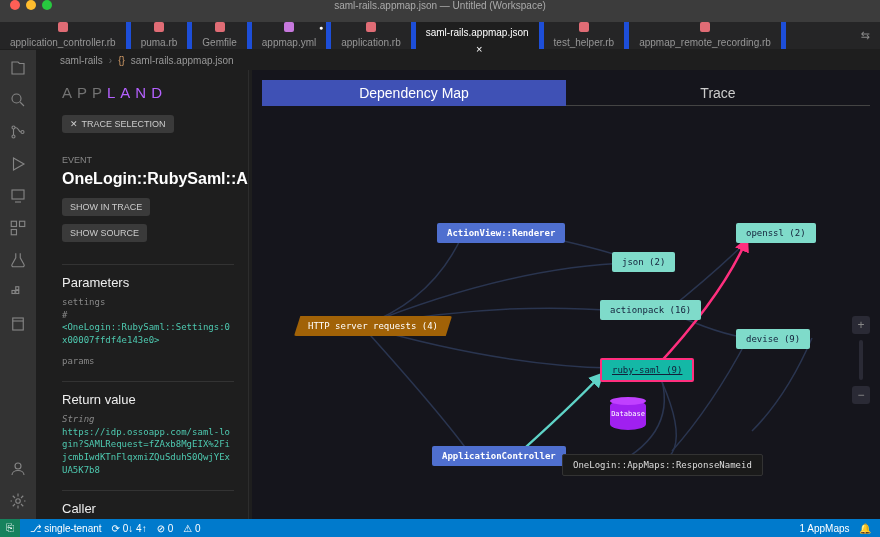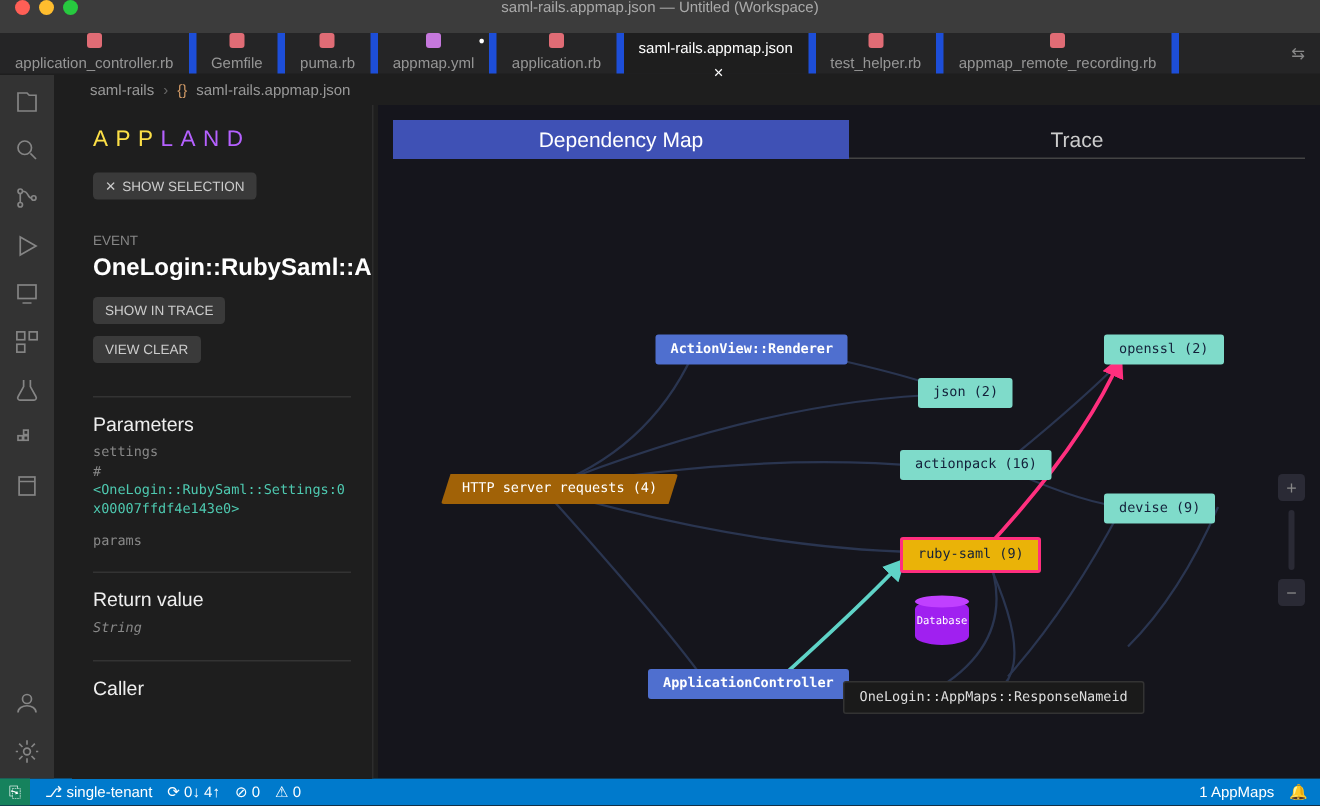--- a/index.html
+++ b/index.html
@@ -20,37 +20,37 @@
 .activity { width: 36px; background: #333333; display: flex; flex-direction: column; align-items: center; padding-top: 8px; gap: 12px; }
 .activity .ico { width: 20px; height: 20px; color: #858585; display: flex; align-items: center; justify-content: center; cursor: pointer; }
 .activity .ico.bottom { margin-top: auto; }
 .activity .ico svg { width: 18px; height: 18px; stroke: currentColor; fill: none; stroke-width: 1.5; }
 .content { flex: 1; display: flex; flex-direction: column; margin-left: 12px; }
 .breadcrumb { height: 20px; display: flex; align-items: center; gap: 6px; padding: 0 12px; font-size: 10px; color: #999; background: #1e1e1e; }
 .breadcrumb .sep { color: #666; }
 .body { flex: 1; display: flex; overflow: hidden; }
 .sidebar { width: 200px; padding: 14px 14px; overflow-y: auto; background: #1e1e1e; }
 .logo { font-size: 15px; letter-spacing: 5px; font-weight: 300; margin-bottom: 14px; font-family: sans-serif; }
-.logo .a1 { color: #fde047; } .logo .a2 { color: #b561ff; }
+.logo .a1 { color: #737373; } .logo .a2 { color: #b561ff; }
 .btn { display: inline-flex; align-items: center; gap: 4px; background: #3a3a3a; color: #ccc; font-size: 9px; padding: 4px 8px; border-radius: 3px; cursor: pointer; margin-bottom: 8px; }
 .lbl { color: #888; font-size: 9px; margin-top: 14px; margin-bottom: 4px; }
 .eventname { color: #fff; font-size: 16px; font-weight: 600; line-height: 1.2; margin-bottom: 10px; }
 .sechead { color: #eee; font-size: 13px; font-weight: 500; margin-top: 14px; margin-bottom: 6px; border-top: 1px solid #333; padding-top: 10px; }
 .mono { font-family: Menlo, monospace; font-size: 9px; word-break: break-all; line-height: 1.4; }
 .teal { color: #4ec9b0; } .grey { color: #888; }
 .divider { width: 4px; background: #1e1e1e; border-left: 1px solid #2d2d2d; }
 .graph-area { flex: 1; display: flex; flex-direction: column; background: #15151c; }
 .maptabs { display: flex; margin: 10px 10px 0 10px; height: 26px; }
 .maptab { flex: 1; display: flex; align-items: center; justify-content: center; font-size: 14px; color: #ccc; border-bottom: 1px solid #444; cursor: pointer; }
 .maptab.active { background: #3f51b5; color: #fff; border-bottom: none; }
 .canvas { flex: 1; position: relative; }
 .node { position: absolute; padding: 5px 10px; font-family: Menlo, monospace; font-size: 9px; border-radius: 2px; white-space: nowrap; }
 .n-teal { background: #7fdbca; color: #13203a; }
 .n-blue { background: #4f6fcf; color: #fff; font-weight: bold; }
-.n-pink { background: #eab308; color: #13203a; border: 2px solid #ff2f7e; }
+.n-pink { background: #14b8a6; color: #13203a; border: 2px solid #ff2f7e; text-decoration: underline; }
 .n-black { background: #1a1a1a; color: #ddd; border: 1px solid #333; }
 .n-http { background: #a16207; color: #fff; clip-path: polygon(4% 0%, 100% 0%, 96% 100%, 0% 100%); padding: 5px 14px; }
 .db { position: absolute; width: 36px; height: 30px; }
 .db .cyl { width: 36px; height: 30px; background: #a020f0; border-radius: 50%/20%; position: relative; }
 .db .top { position: absolute; top: -3px; width: 36px; height: 8px; background: #c040ff; border-radius: 50%; }
 .db .txt { position: absolute; top: 10px; width: 36px; text-align: center; font-size: 7px; color: #fff; font-family: Menlo, monospace; }
 svg.edges { position: absolute; top: 0; left: 0; width: 100%; height: 100%; pointer-events: none; }
 .zoom { position: absolute; right: 10px; top: 210px; display: flex; flex-direction: column; gap: 4px; }
 .zbtn { width: 18px; height: 18px; background: #2a2a35; color: #888; display: flex; align-items: center; justify-content: center; border-radius: 3px; font-size: 12px; cursor: pointer; }
 .ztrack { width: 4px; height: 40px; background: #2a2a35; margin: 2px auto; border-radius: 2px; }
@@ -72,25 +72,25 @@
 </div>
 
 <div class="tabbar">
 
   <div class="tab">
       <span class="fi" style="background: rgb(224, 108, 117); border-radius: 2px;"></span>
       <span>application_controller.rb</span>
     </div>
     <div class="tab">
       <span class="fi" style="background: rgb(224, 108, 117); border-radius: 2px;"></span>
+      <span>puma.rb</span>
+    </div>
+    <div class="tab">
+      <span class="fi" style="background: rgb(224, 108, 117); border-radius: 2px;"></span>
       <span>Gemfile</span>
-    </div>
-    <div class="tab">
-      <span class="fi" style="background: rgb(224, 108, 117); border-radius: 2px;"></span>
-      <span>puma.rb</span>
     </div>
     <div class="tab mod">
       <span class="fi" style="background: rgb(198, 120, 221); border-radius: 2px;"></span>
       <span>appmap.yml</span>
     </div>
     <div class="tab">
       <span class="fi" style="background: rgb(224, 108, 117); border-radius: 2px;"></span>
       <span>application.rb</span>
     </div>
     <div class="tab active">
@@ -189,33 +189,34 @@
       <span class="sep">›</span>
       <span style="color:#d19a66">{}</span>
       <span>saml-rails.appmap.json</span>
     </div>
 
     <div class="body">
       <div class="sidebar">
         <div class="logo"><span class="a1">APP</span><span class="a2">LAND</span></div>
         <div class="btn">
             <span>✕</span>
-            <span>SHOW SELECTION</span>
+            <span>TRACE SELECTION</span>
           </div>
         <div class="lbl">EVENT</div>
         <div class="eventname">OneLogin::RubySaml::Authrequest#create</div>
         <div class="btn">SHOW IN TRACE</div><br>
-        <div class="btn">VIEW CLEAR</div>
+        <div class="btn">SHOW SOURCE</div>
         <div class="sechead">Parameters</div>
         <div class="mono grey">settings</div>
         <div class="mono grey">#</div>
         <div class="mono teal">&lt;OneLogin::RubySaml::Settings:0x00007ffdf4e143e0&gt;</div>
         <div class="mono grey" style="margin-top:8px">params</div>
         <div class="sechead">Return value</div>
         <div class="mono grey" style="font-style:italic">String</div>
+        <div class="mono teal">https://idp.ossoapp.com/saml-login?SAMLRequest=fZAxb8MgEIX%2FijcmbIwdKTnFlqxmiZQuSduhS0QwjYExUA5K7b8</div>
         <div class="sechead">Caller</div>
         
         
       </div>
 
       <div class="divider"></div>
 
       <div class="graph-area">
         <div class="maptabs">
           <div class="maptab active">Dependency Map</div>

